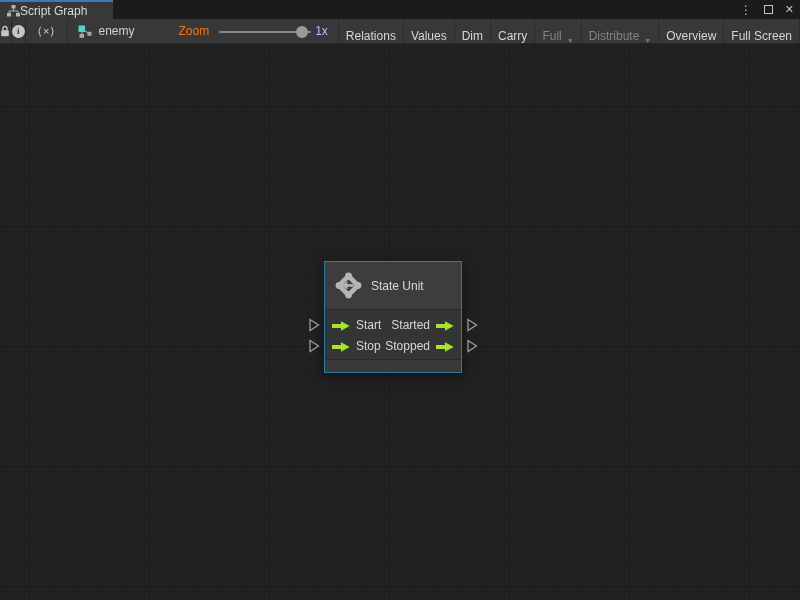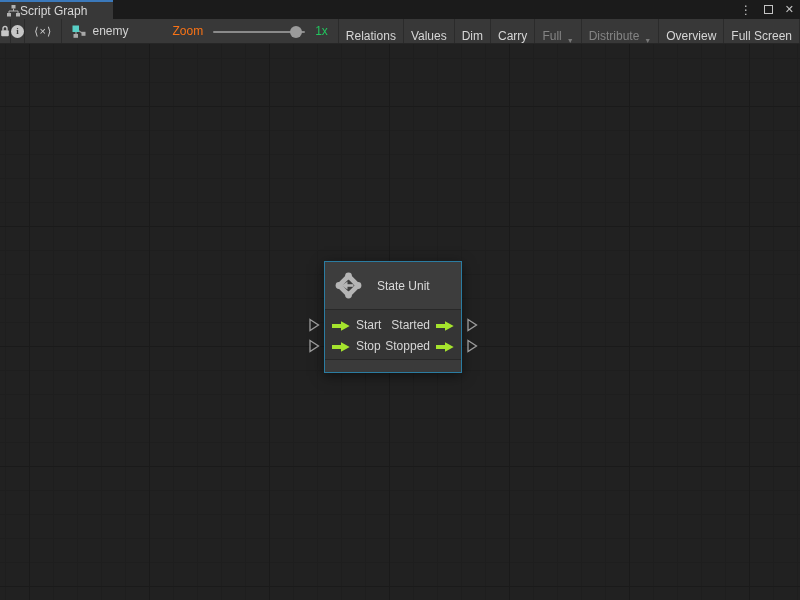--- a/index.html
+++ b/index.html
@@ -62,21 +62,21 @@
   }
   .zoom-label { margin-left:44px; color:#f97316; }
   .slider {
     position:relative; width:92px; height:2px; margin-left:10px;
     background:#8a8a8a; border-radius:1px; align-self:center; margin-top:1px;
   }
   .slider-handle {
     position:absolute; right:3px; top:-5px;
     width:12px; height:12px; border-radius:50%; background:#9a9a9a;
   }
-  .zoom-value { margin-left:10px; color:#22c55e; }
+  .zoom-value { margin-left:4px; color:#c4b5fd; }
   .tb-btn {
     display:flex; align-items:flex-end; gap:5px;
     padding:0 7px;
     border-right:1px solid #2b2b2b;
     color:#d6d6d6; cursor:default;
   }
   .tb-btn.disabled { color:#848484; }
   .dd-arrow { font-size:7px; color:#a0a0a0; transform:translateY(1px); }
   .tb-btn.disabled .dd-arrow { color:#787878; }
 
@@ -97,21 +97,21 @@
   .node {
     position:absolute; left:324px; top:217px; 
     width:138px; height:112px;
     background:#353535;
     border:1px solid #2b7ca1;
     box-shadow:0 3px 12px rgba(0,0,0,0.5);
   }
   .node-header {
     height:48px; background:#3d3d3d;
     border-bottom:1px solid #282828;
-    display:flex; align-items:center; gap:15px;
+    display:flex; align-items:center; gap:9px;
     padding-left:10px;
   }
   .node-title { color:#dadada; }
   .node-ports { padding:4px 0 3px 0; }
   .port-row {
     height:21px;
     display:flex; align-items:center; justify-content:space-between;
     padding:0 6px;
   }
   .port { display:flex; align-items:flex-end; gap:5px; }

